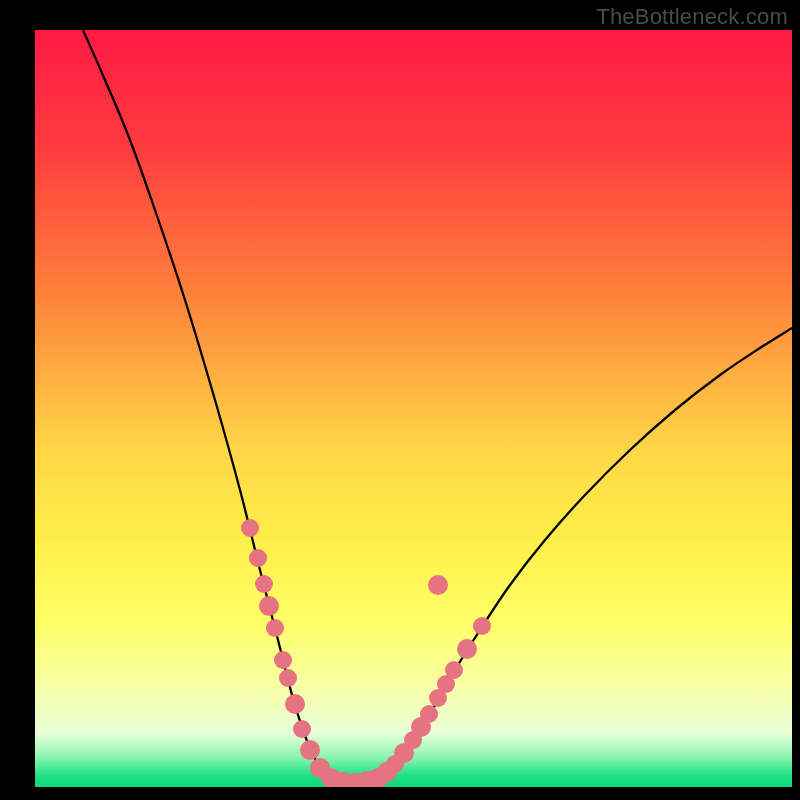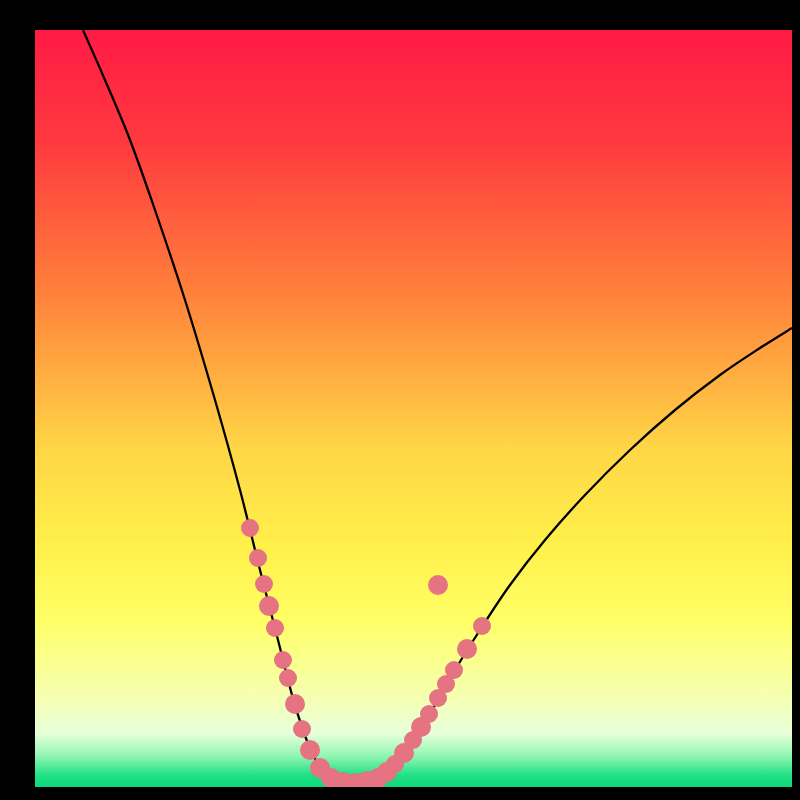--- a/index.html
+++ b/index.html
@@ -36,20 +36,21 @@
     overflow: hidden;
   }
   svg {
     display: block;
   }
 </style>
 </head>
 <body>
 
 <div class="chart-frame">
+  <div class="watermark">TheBottleneck.com</div>
   <div class="plot-area">
     <svg id="chart-svg" width="757" height="757" viewBox="0 0 757 757">
       <defs>
         <linearGradient id="bg-grad" x1="0" y1="0" x2="0" y2="1">
             <stop offset="0%" stop-color="#ff1a45"></stop>
             <stop offset="15%" stop-color="#ff3a3f"></stop>
             <stop offset="35%" stop-color="#ff823b"></stop>
             <stop offset="55.00000000000001%" stop-color="#ffd546"></stop>
             <stop offset="68%" stop-color="#fff04a"></stop>
             <stop offset="78%" stop-color="#ffff66"></stop>

